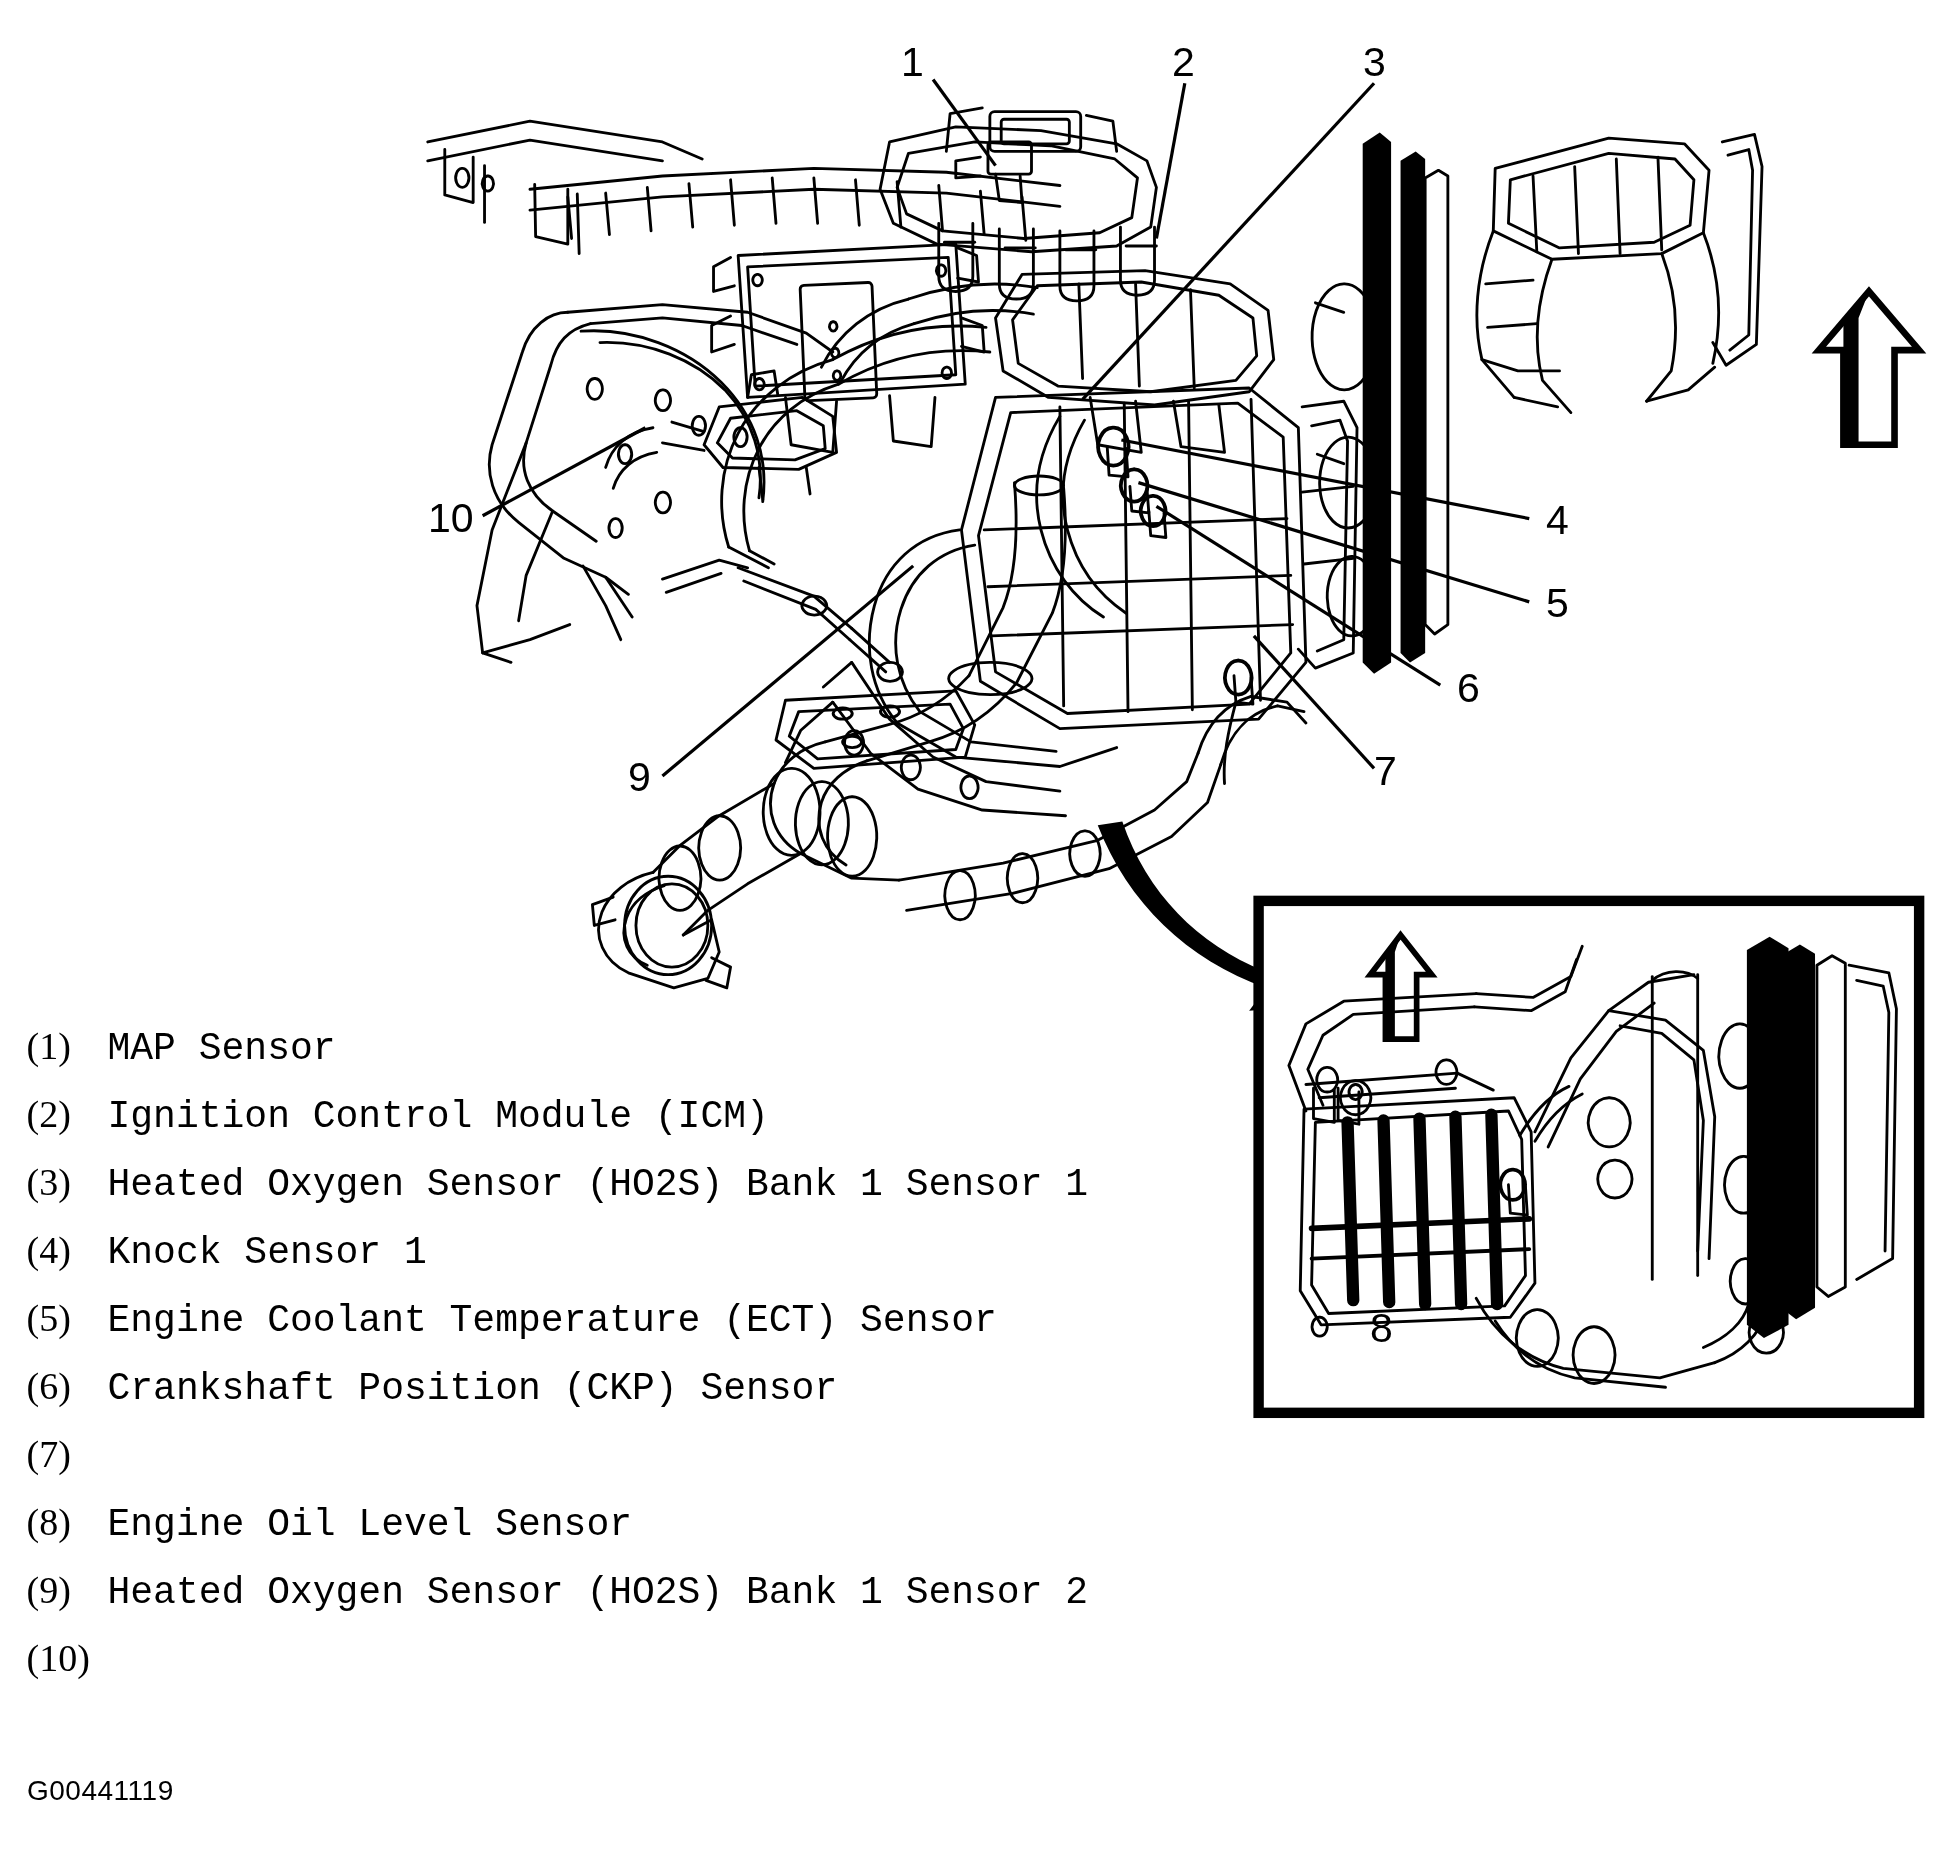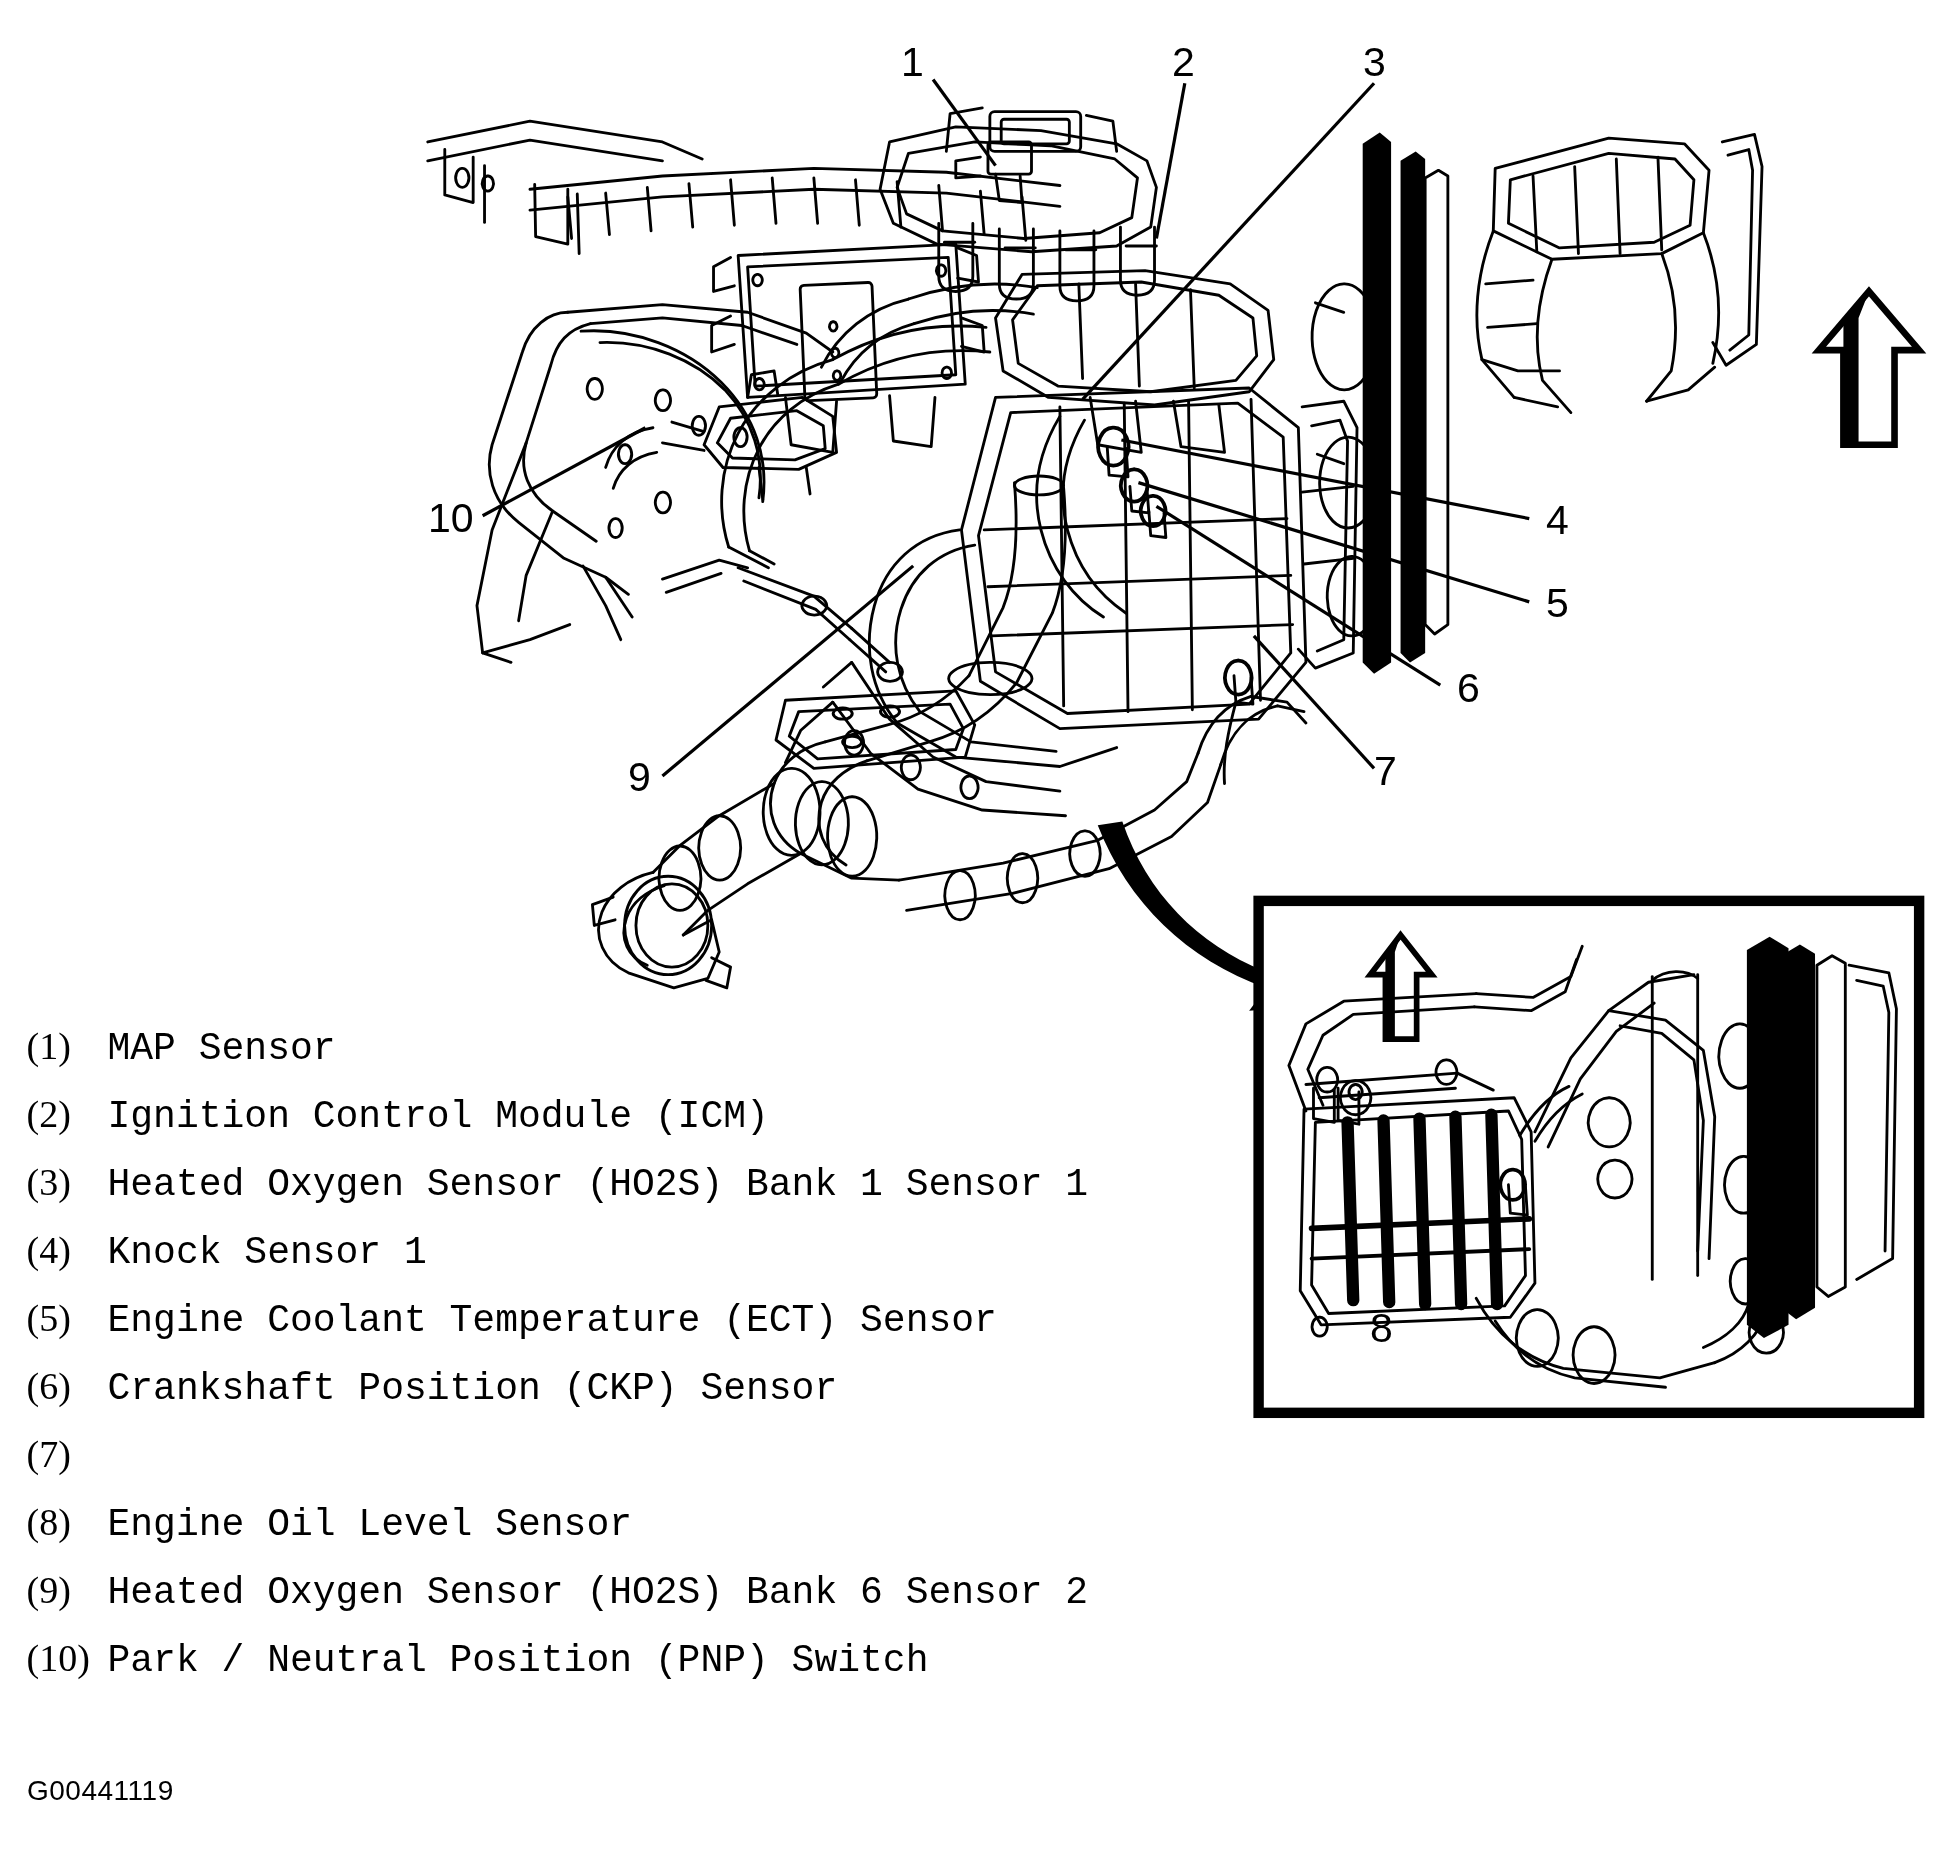--- a/index.html
+++ b/index.html
@@ -460,24 +460,23 @@
     </div>
     <div class="legend-row">
       <div class="legend-idx">(7)</div>
     </div>
     <div class="legend-row">
       <div class="legend-idx">(8)</div>
       <div class="legend-label">Engine Oil Level Sensor</div>
     </div>
     <div class="legend-row">
       <div class="legend-idx">(9)</div>
-      <div class="legend-label">Heated Oxygen Sensor (HO2S) Bank 6 Sensor 2</div>
+      <div class="legend-label">Heated Oxygen Sensor (HO2S) Bank 1 Sensor 2</div>
     </div>
     <div class="legend-row">
       <div class="legend-idx">(10)</div>
-      <div class="legend-label">Park / Neutral Position (PNP) Switch</div>
     </div>
   </div>
 
   <div id="figure-id">G00441119</div>
 
 </div>
 
 
 </body></html>

